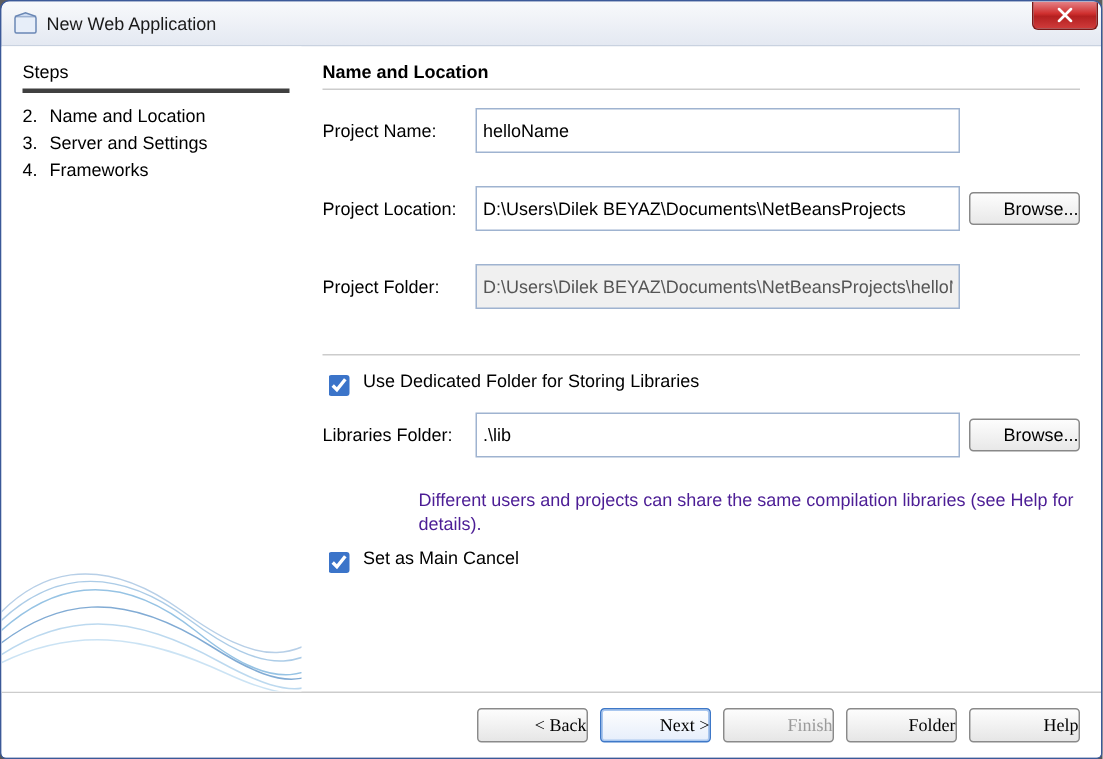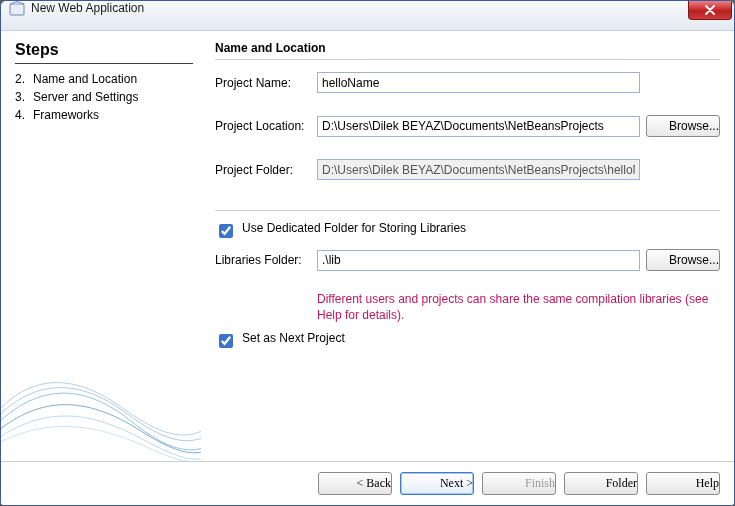--- a/index.html
+++ b/index.html
@@ -6,21 +6,21 @@
   body { margin: 0; background: #666; }
   .window {
     width: 735px; height: 506px; margin: 0; background: #fff;
     border: 1px solid #3b5998; border-radius: 6px 6px 4px 4px;
     box-shadow: 0 4px 20px rgba(0,0,0,0.4); overflow: hidden;
     display: flex; flex-direction: column;
   }
   .titlebar {
     height: 30px; background: linear-gradient(#f8f9fb, #e4e9f2);
     border-bottom: 1px solid #c9d2e0;
-    display: flex; padding: 0 20px 0 8px;
+    display: flex; align-items: center; padding: 0 20px 0 8px;
     border-radius: 6px 6px 0 0;
     position: relative;
   }
   .titlebar .app-icon {
     width: 16px; height: 16px; margin-right: 6px;
     display: flex; align-items: center; justify-content: center;
   }
   .titlebar .title { color: #1a1a1a; }
   .titlebar .close-btn {
     position: absolute; right: 2px; top: 0px;
@@ -32,56 +32,56 @@
   }
   .titlebar .close-btn svg { display: block; }
   .body {
     flex: 1; display: flex; background: #fff;
   }
   .left-pane {
     width: 200px; border-right: none; padding: 10px 8px 8px 14px;
     position: relative; overflow: hidden; background:#fff;
   }
   .left-pane h3 {
-    margin: 0 0 6px 0; font-size: 16px; font-weight: bold; color: #000;
-    border-bottom: 1px solid #404040; padding-bottom: 4px;
+    margin: 0 0 6px 0; font-size: 12px; font-weight: normal; color: #000;
+    border-bottom: 3px solid #404040; padding-bottom: 4px;
   }
   .steps-list { list-style: none; margin: 6px 0 0 0; padding: 0; }
   .steps-list li { padding: 2px 0; color: #000; }
   .steps-list li.current { font-weight: normal; }
   .steps-list li span.num { display:inline-block; width: 18px; }
   .wave {
     position: absolute; bottom: 0px; left: -10px; width: 220px; height: 120px;
     pointer-events: none;
   }
   .right-pane {
     flex: 1; padding: 10px 14px 8px 14px; display: flex; flex-direction: column;
     background:#fff;
   }
   .right-pane h3 {
     margin: 0 0 12px 0; font-size: 12px; font-weight: bold; color: #000;
     border-bottom: 1px solid #ccc; padding-bottom: 4px;
   }
   .form-row { display: flex; align-items: center; margin-bottom: 22px; gap: 6px; }
   .form-row label { width: 96px; color: #000; }
   .form-row input[type=text] {
-    flex: 1; height: 21px; border: 1px solid #9fb3d0; padding: 1px 4px;
+    flex: 1; height: 21px; border: 1px solid #9fb3d0; padding: 14px 4px;
     background: #fff; color: #000;
   }
   .form-row input[readonly] { background: #f0f0f0; color: #555; }
   .form-row .btn {
     width: 74px; height: 22px; background: linear-gradient(#fdfdfd,#e8e8e8);
     border: 1px solid #888; border-radius: 3px; text-align: right;
     line-height: 20px; color:#000;
   }
   .form-row .spacer74 { width:74px; height:1px; }
   .divider { border-top: 1px solid #ccc; margin: 8px 0 10px 0; }
   .chk-row { display:flex; margin-bottom: 8px; gap:6px; }
   .chk-row input[type=checkbox]{ width:14px; height:14px; accent-color:#3b74c9;}
-  .hint { margin-left: 102px; color:#be185d; line-height: 1.35; margin-top:-2px; margin-bottom:8px;}
+  .hint { margin-left: 64px; color:#4c1d95; line-height: 1.35; margin-top:-2px; margin-bottom:8px;}
   .footer {
     border-top: 1px solid #ccc; padding: 10px 14px;
     display:flex; justify-content:flex-end; gap:8px; background:#fff;
   }
   .footer .btn {
     width:74px; height:23px; background: linear-gradient(#fdfdfd,#e6e6e6);
     border:1px solid #8a8a8a; border-radius:3px; text-align:right; line-height:21px;
     color:#000;
     font-family:Liberation Serif, serif;
   }
@@ -159,21 +159,21 @@
       <div class="form-row">
         <label>Libraries Folder:</label>
         <input type="text" value=".\lib" style="">
         <div class="btn">Browse...</div>
       </div>
 
       <div class="hint">Different users and projects can share the same compilation libraries (see Help for details).</div>
 
       <div class="chk-row">
         <input type="checkbox" checked="" style="">
-        <span>Set as Next Project</span>
+        <span>Set as Main Cancel</span>
       </div>
     </div>
   </div>
 
   <div class="footer">
     <div class="btn">&lt; Back</div>
     <div class="btn default">Next &gt;</div>
     <div class="btn disabled">Finish</div>
     <div class="btn">Folder</div>
     <div class="btn">Help</div>

